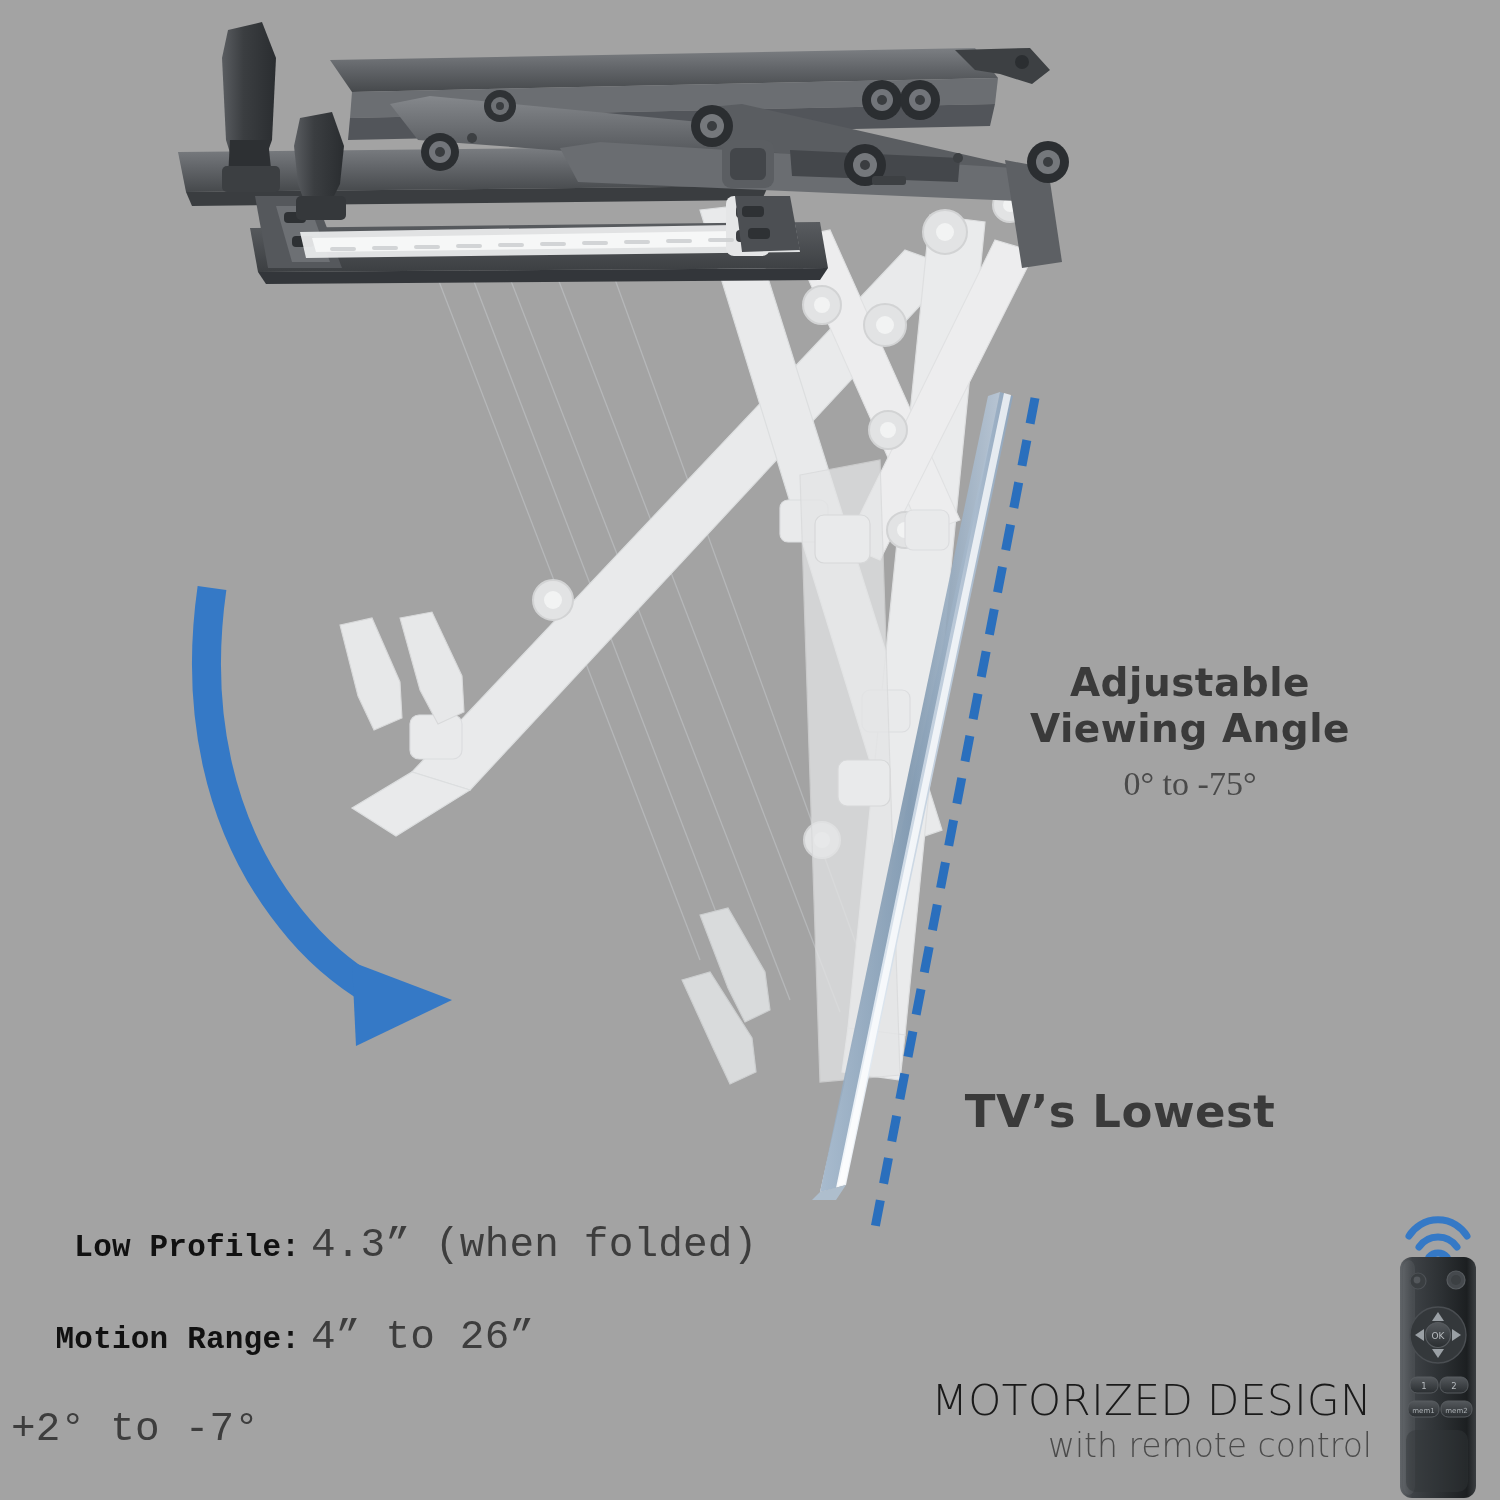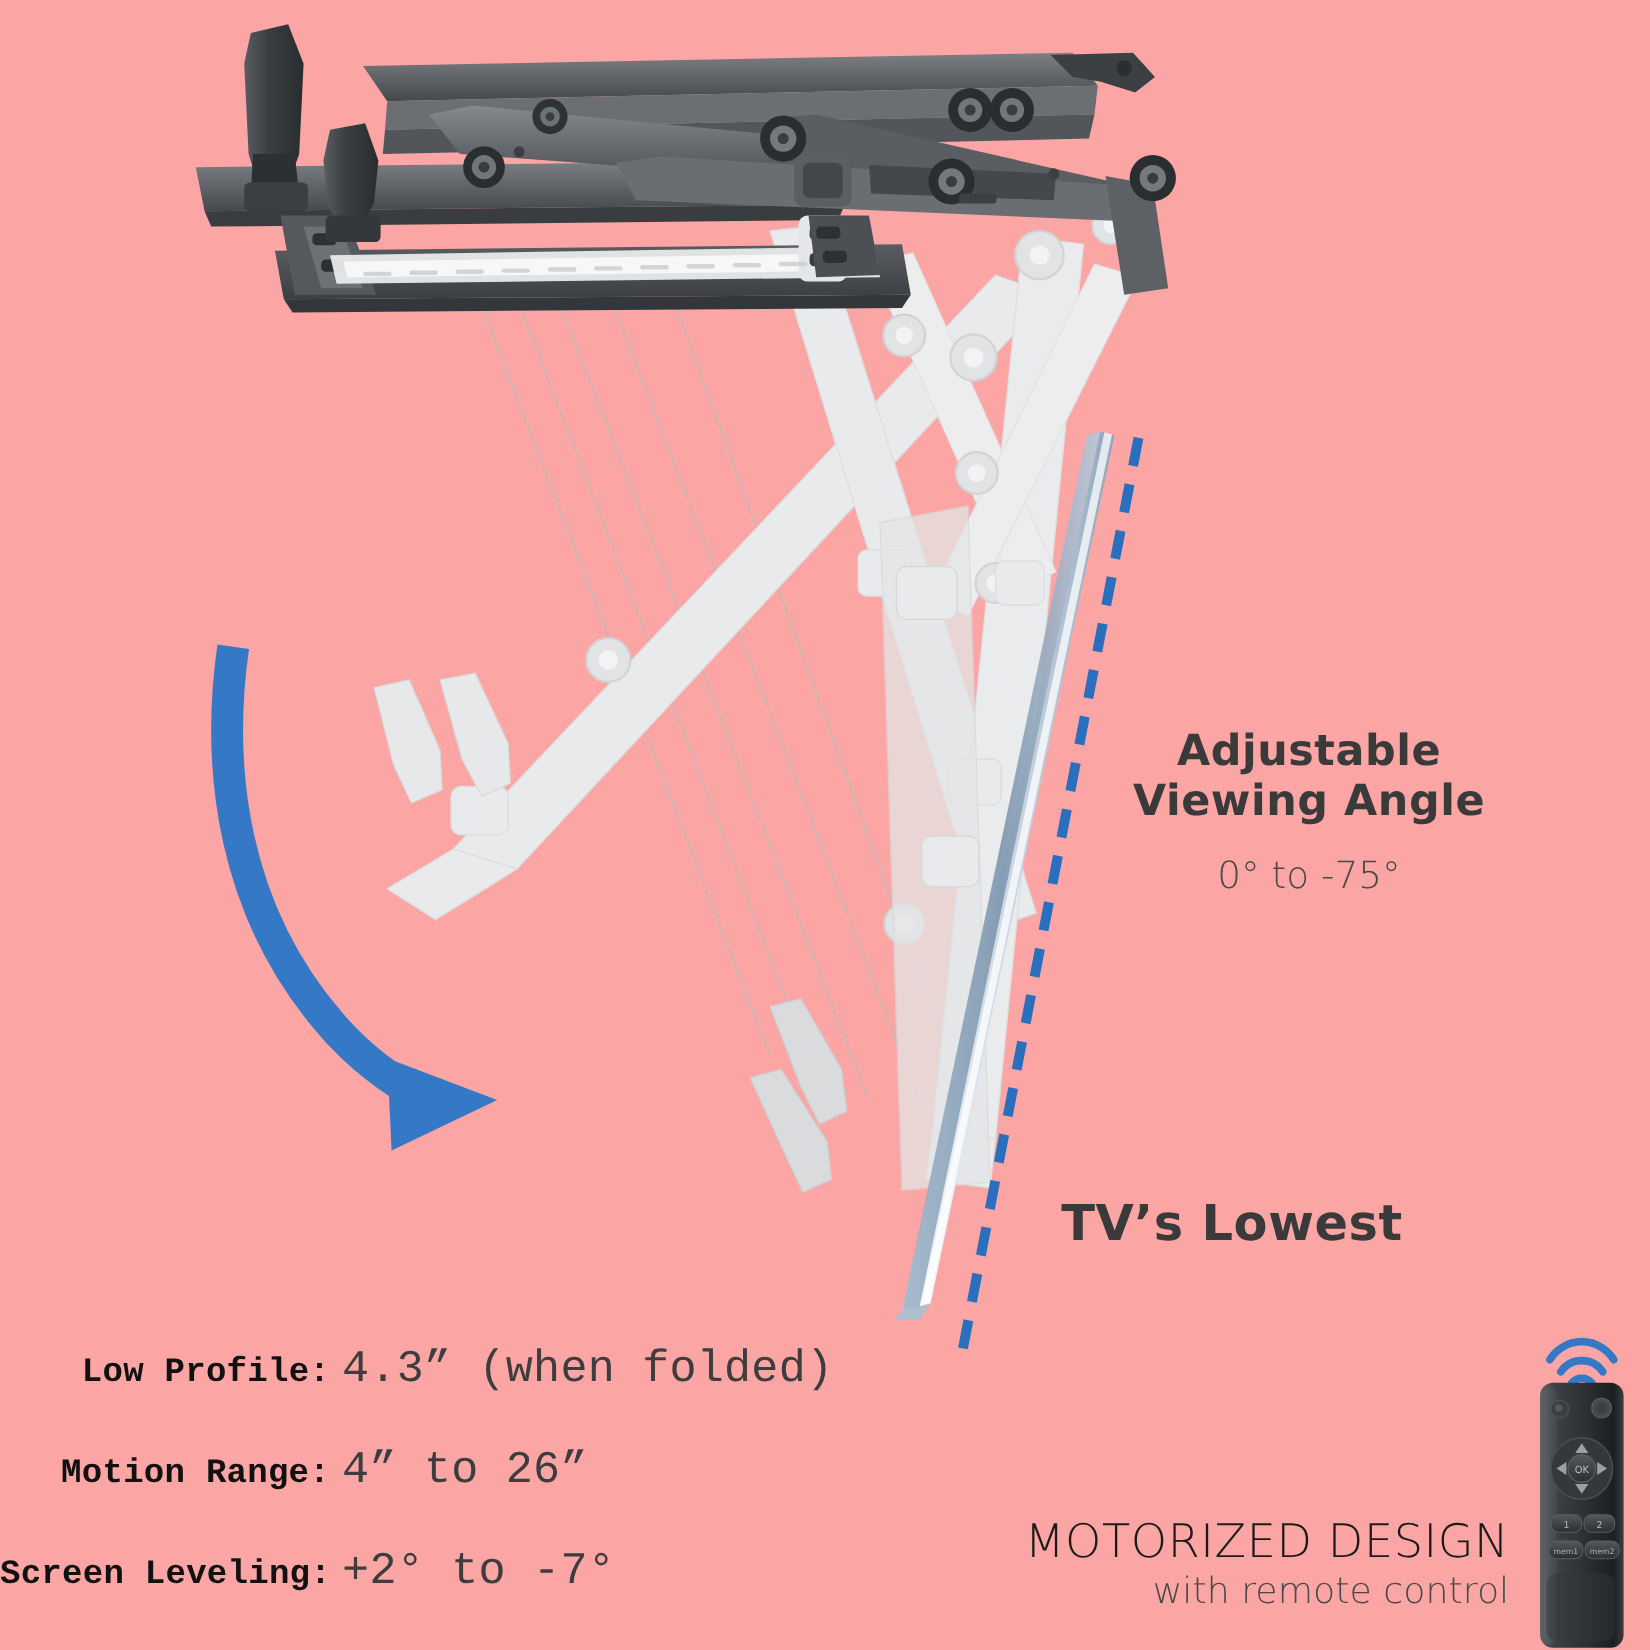--- a/index.html
+++ b/index.html
@@ -14,21 +14,21 @@
     overflow: hidden;
     font-family: "DejaVu Sans", "Liberation Sans", sans-serif;
     color: #3a3a3a;
   }
 
   #stage {
     position: absolute;
     left: 0; top: 0;
     width: 1500px;
     height: 1500px;
-    background: #fca5a5;
+    background: #a3a3a3;
   }
 
   
   #artwork {
     position: absolute;
     left: 0; top: 0;
     width: 1500px;
     height: 1500px;
     pointer-events: none;
   }
@@ -50,21 +50,22 @@
     font-weight: bold;
     letter-spacing: 0.5px;
     color: #3a3a3a;
     display: block;
   }
   .callout-sub {
     font-size: 34px;
     font-weight: 300;
     color: #4a4a4a;
     display: block;
-    margin-top: 24px;
+    margin-top: 12px;
+    font-family: Liberation Serif, serif;
   }
 
   #lowest-callout {
     left: 920px;
     top: 1085px;
     width: 400px;
   }
   #lowest-callout .callout-title {
     font-size: 45px;
     letter-spacing: 0.5px;
@@ -414,21 +415,20 @@
   <div id="specs">
     <div class="spec-row">
       <span class="spec-label">Low Profile:</span>
       <span class="spec-value">4.3” (when folded)</span>
     </div>
     <div class="spec-row">
       <span class="spec-label">Motion Range:</span>
       <span class="spec-value">4” to 26”</span>
     </div>
     <div class="spec-row">
-      <span class="spec-label">Screen Leveling:</span>
       <span class="spec-value">+2° to -7°</span>
     </div>
   </div>
 
   <div id="brand">
     <span class="brand-title">MOTORIZED DESIGN</span>
     <span class="brand-sub">with remote control</span>
   </div>
 
   <svg id="wifi-icon" viewBox="0 0 68 46" xmlns="http://www.w3.org/2000/svg">

